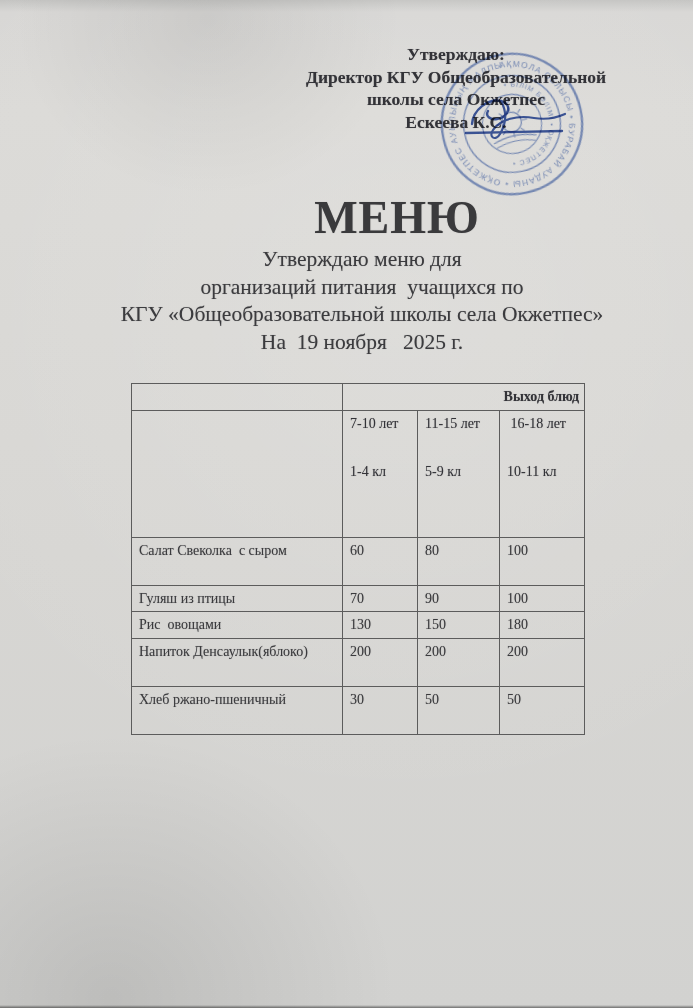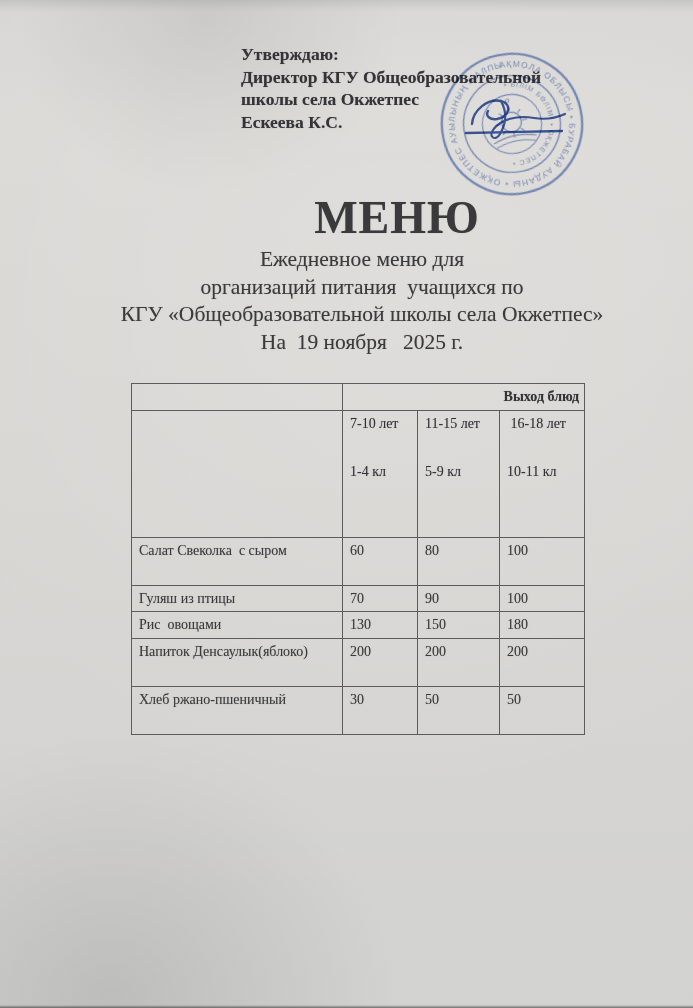--- a/index.html
+++ b/index.html
@@ -18,21 +18,21 @@
   .photo::after{
     content:"";position:absolute;left:0;right:0;bottom:0;height:3px;
     background:linear-gradient(to top, rgba(30,30,30,0.55), rgba(30,30,30,0));
     pointer-events:none;
   }
   .soft{ text-shadow:0 0 1px rgba(56,56,60,0.35); }
 
   
   .approval{
     position:absolute;top:43px;right:22px;width:430px;
-    text-align:left;font-weight:bold;
+    text-align:center;font-weight:bold;
     font-size:17.5px;line-height:22.5px;color:#333338;
   }
 
   
   .stamp{
     position:absolute;left:436px;top:49px;width:152px;height:150px;
     opacity:0.62;mix-blend-mode:multiply;
     transform:rotate(-12deg);
     filter:blur(0.35px);
   }
@@ -129,21 +129,21 @@
     <g stroke="#2e4da3" fill="none" stroke-linecap="round">
       <path d="M 14 33 C 15 19 30 7 43 10 C 55 13 51 26 39 28 C 32 29 27 25 30 20" stroke-width="2.4"></path>
       <path d="M 43 10 C 49 21 48 33 42 43 C 38 50 30 47 35 39 C 42 28 60 24 76 27 C 88 29 98 27 107 23" stroke-width="2.2"></path>
       <path d="M 8 42 L 104 40" stroke-width="2.4"></path>
     </g>
   </svg>
 
   <div class="title soft">МЕНЮ</div>
 
   <div class="subtitle soft">
-    <div>Ежедневное меню для</div>
+    <div>Утверждаю меню для</div>
     <div>организаций питания  учащихся по</div>
     <div>КГУ «Общеобразовательной школы села Окжетпес»</div>
     <div>На  19 ноября   2025 г.</div>
   </div>
 
   <table class="menu-table soft">
     <colgroup>
       <col style="width:211px">
         <col style="width:75px">
         <col style="width:82px">

